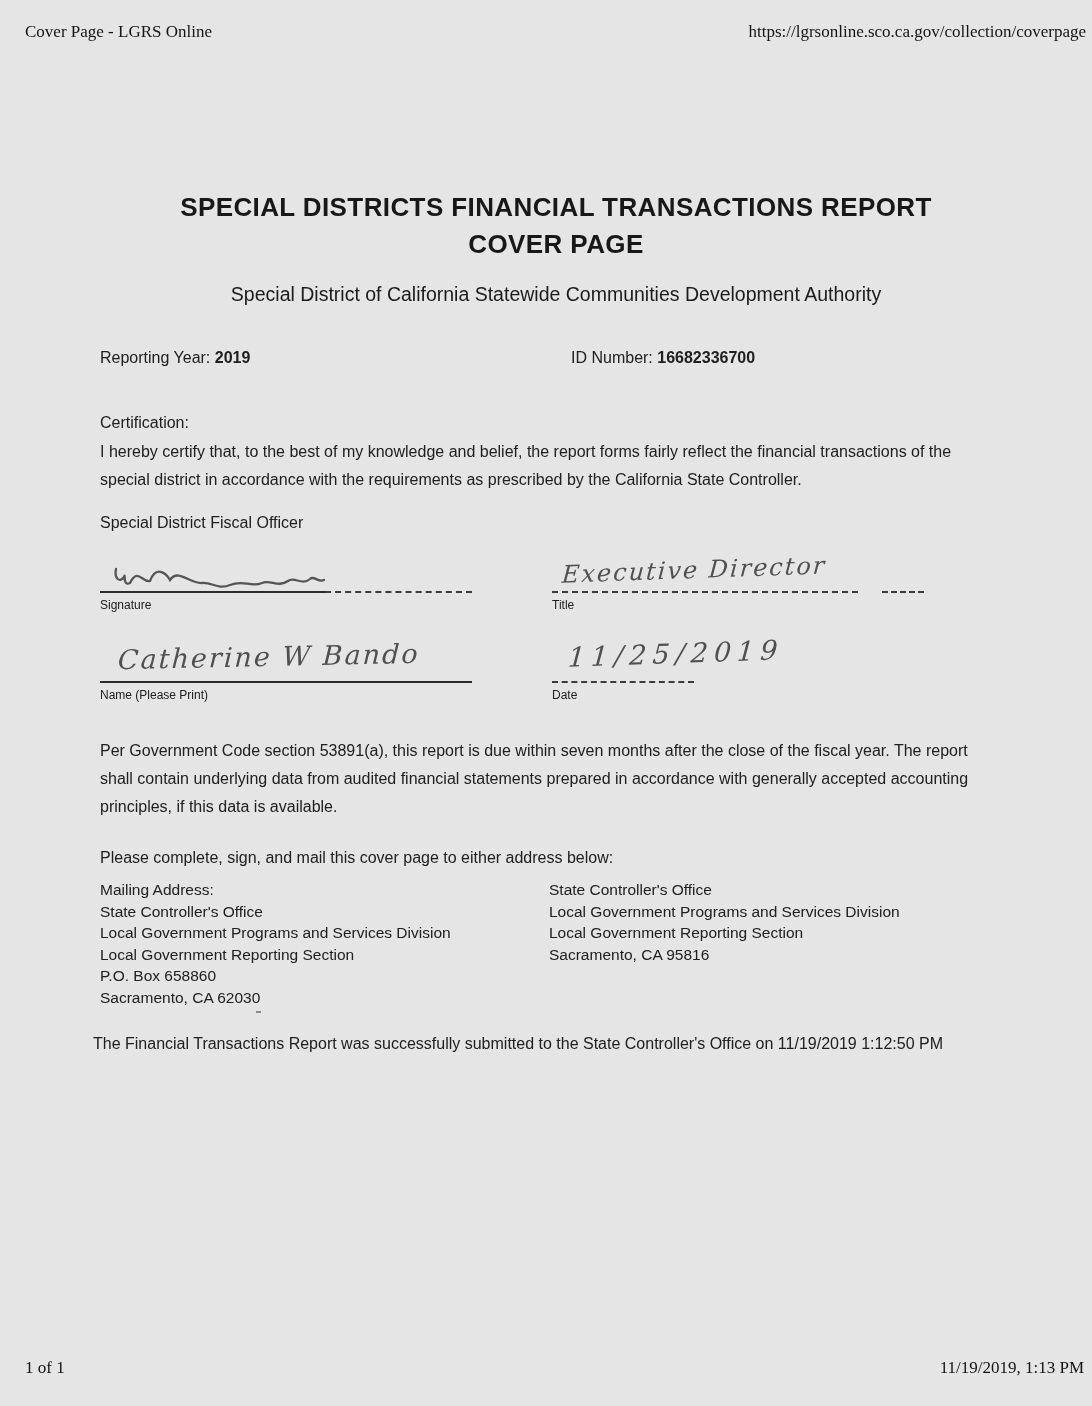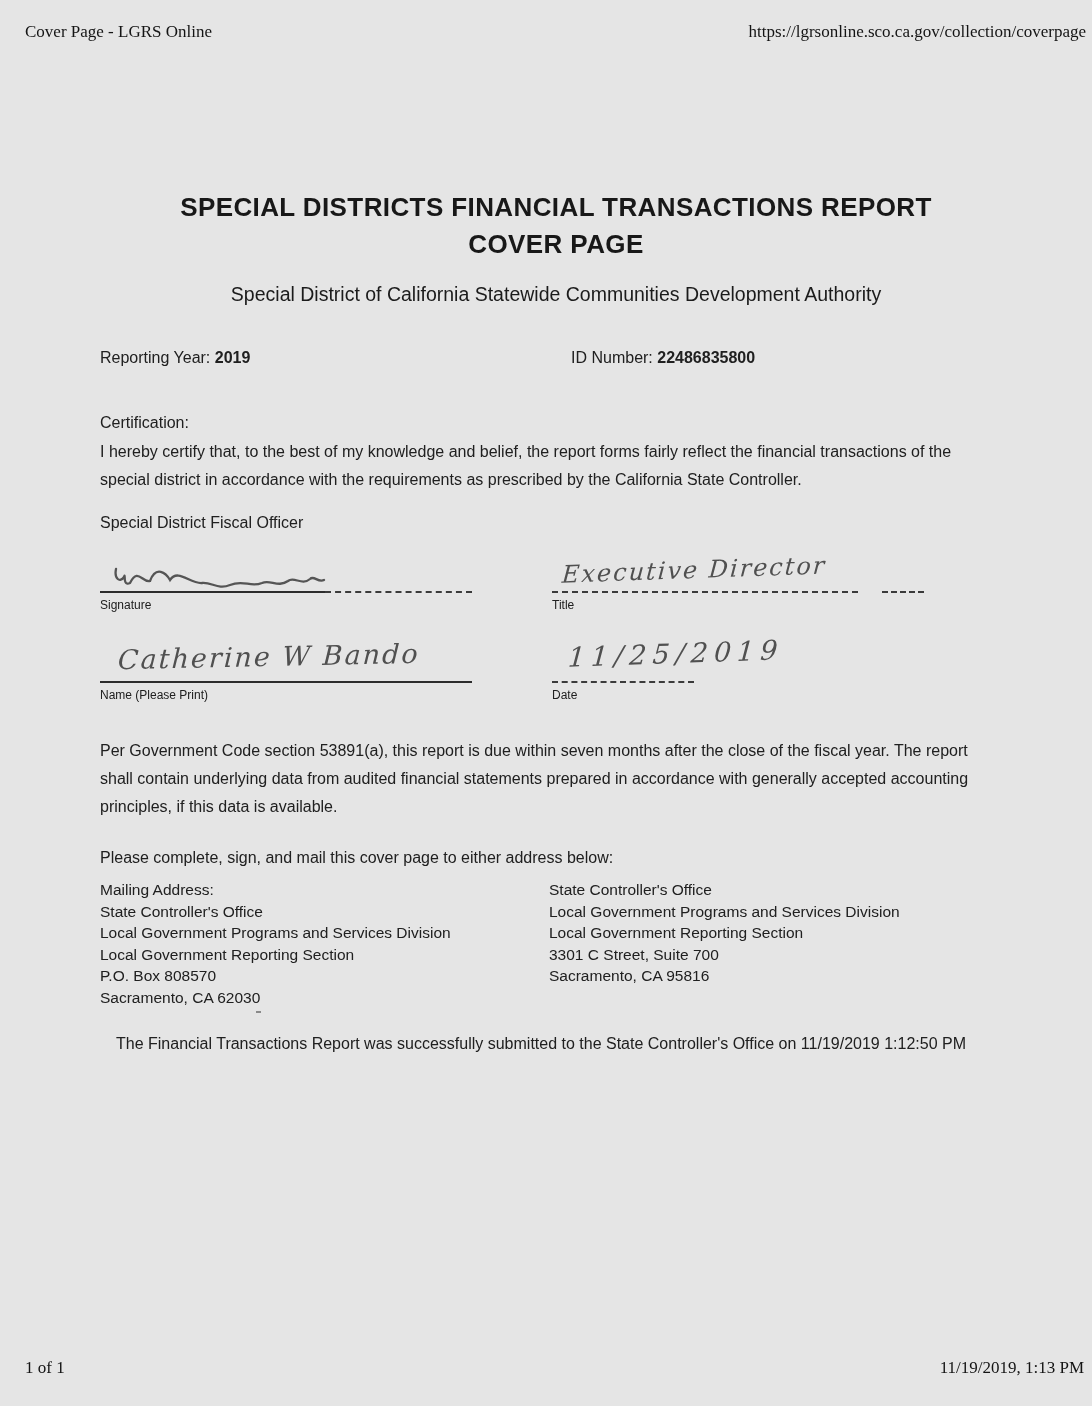--- a/index.html
+++ b/index.html
@@ -46,21 +46,21 @@
   <div class="abs print-meta" style="right:26px;top:22px;">https://lgrsonline.sco.ca.gov/collection/coverpage</div>
   <div class="abs doc-title" style="top:229px;">COVER PAGE</div>
   <div class="abs doc-subtitle" style="top:283px;">Special District of California Statewide Communities Development Authority</div>
 
   <div class="abs body-text" style="left:100px;top:349px;">
     <span>Reporting Year:</span>
     <span class="bold">2019</span>
   </div>
   <div class="abs body-text" style="left:571px;top:349px;">
     <span>ID Number:</span>
-    <span class="bold">22486835800</span>
+    <span class="bold">16682336700</span>
   </div>
 
   <div class="abs body-text" style="left:100px;top:414px;">Certification:</div>
   <div class="abs body-text para" style="left:100px;top:438px;">I hereby certify that, to the best of my knowledge and belief, the report forms fairly reflect the financial transactions of the special district in accordance with the requirements as prescribed by the California State Controller.</div>
 
   <div class="abs body-text" style="left:100px;top:514px;">Special District Fiscal Officer</div>
 
   <svg class="abs" style="left:106px;top:553px;" width="250" height="44" viewBox="0 0 250 44">
     <path d="M10,16 C8,26 14,30 18,24 C20,18 16,34 24,30 C32,14 36,30 44,28 C50,12 60,20 64,27
              C72,15 84,31 96,30 C106,29 112,37 124,32 C138,26 144,35 156,30 C164,26 172,35 182,28
@@ -90,31 +90,30 @@
 
   <div class="abs body-text para" style="left:100px;top:737px;">Per Government Code section 53891(a), this report is due within seven months after the close of the fiscal year. The report shall contain underlying data from audited financial statements prepared in accordance with generally accepted accounting principles, if this data is available.</div>
 
   <div class="abs body-text" style="left:100px;top:849px;">Please complete, sign, and mail this cover page to either address below:</div>
 
   <div class="abs addr" style="left:100px;top:879px;">
     <div>Mailing Address:</div>
     <div>State Controller's Office</div>
     <div>Local Government Programs and Services Division</div>
     <div>Local Government Reporting Section</div>
-    <div>P.O. Box 808570</div>
+    <div>P.O. Box 658860</div>
     <div>Sacramento, CA 62030</div>
   </div>
   <div class="abs addr" style="left:549px;top:879px;">
     <div>State Controller's Office</div>
     <div>Local Government Programs and Services Division</div>
     <div>Local Government Reporting Section</div>
-    <div>3301 C Street, Suite 700</div>
     <div>Sacramento, CA 95816</div>
   </div>
 
   <div class="abs artifact" style="left:256px;top:1011px;width:5px;height:2px;"></div>
 
-  <div class="abs body-text" style="left:116px;top:1035px;white-space:nowrap;">The Financial Transactions Report was successfully submitted to the State Controller's Office on 11/19/2019 1:12:50 PM</div>
+  <div class="abs body-text" style="left:93px;top:1035px;white-space:nowrap;">The Financial Transactions Report was successfully submitted to the State Controller's Office on 11/19/2019 1:12:50 PM</div>
 
   <div class="abs print-meta" style="left:25px;top:1358px;">1 of 1</div>
   <div class="abs print-meta" style="right:28px;top:1358px;">11/19/2019, 1:13 PM</div>
 
 </div>
 
 </body></html>

